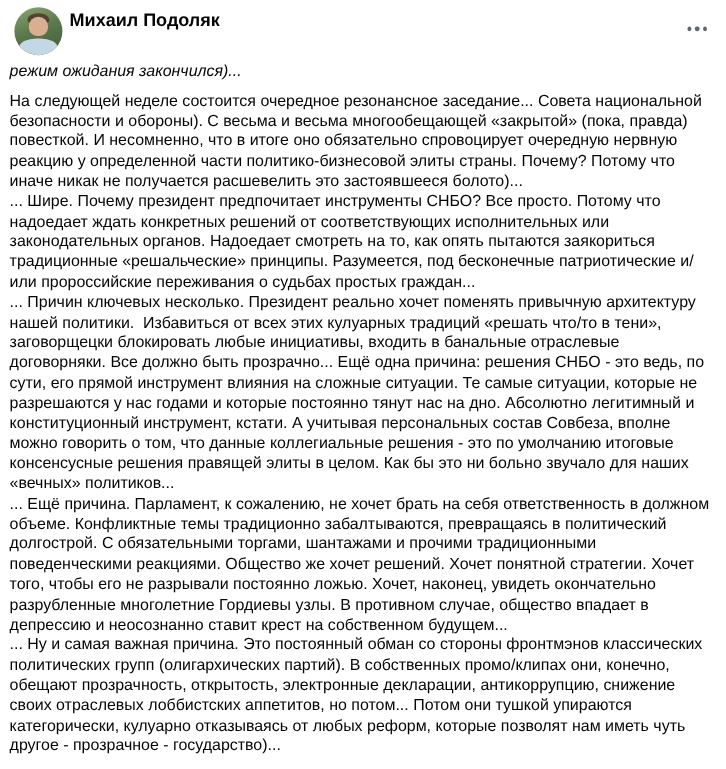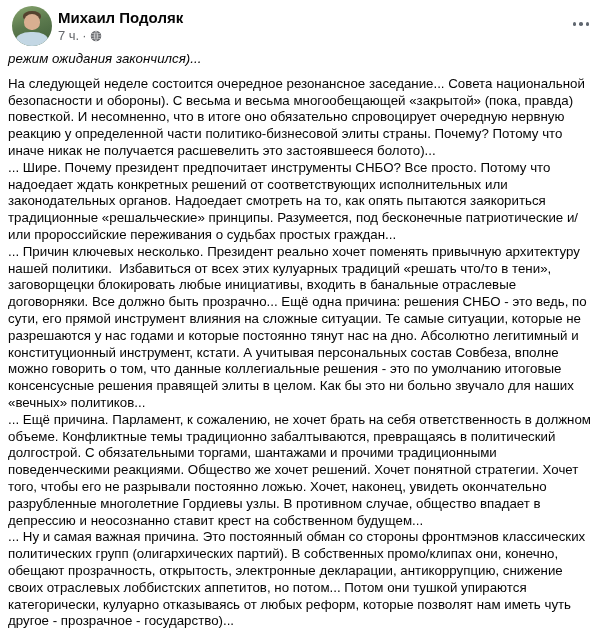--- a/index.html
+++ b/index.html
@@ -96,36 +96,20 @@
   <div class="post-header">
 
     <div class="avatar">
       <div class="av-hair"></div>
       <div class="av-face"></div>
       <div class="av-shirt"></div>
     </div>
 
     <div class="header-info">
       <div class="author">Михаил Подоляк</div>
-      <div class="meta">
-        <span class="time">7 ч.</span>
-        <span class="sep">·</span>
-        <span class="globe">
-          <svg width="12" height="12" viewBox="0 0 16 16">
-            <circle cx="8" cy="8" r="7" fill="#65676B"></circle>
-            <g stroke="#ffffff" stroke-width="0.9" fill="none" opacity="0.85">
-              <path d="M1 8 H15"></path>
-              <path d="M8 1 C5.2 4.5 5.2 11.5 8 15"></path>
-              <path d="M8 1 C10.8 4.5 10.8 11.5 8 15"></path>
-              <path d="M2.6 4.3 C5.6 5.7 10.4 5.7 13.4 4.3"></path>
-              <path d="M2.6 11.7 C5.6 10.3 10.4 10.3 13.4 11.7"></path>
-            </g>
-          </svg>
-        </span>
-      </div>
     </div>
 
     <div class="more">
       <span class="dot"></span>
       <span class="dot"></span>
       <span class="dot"></span>
     </div>
 
   </div>
 

